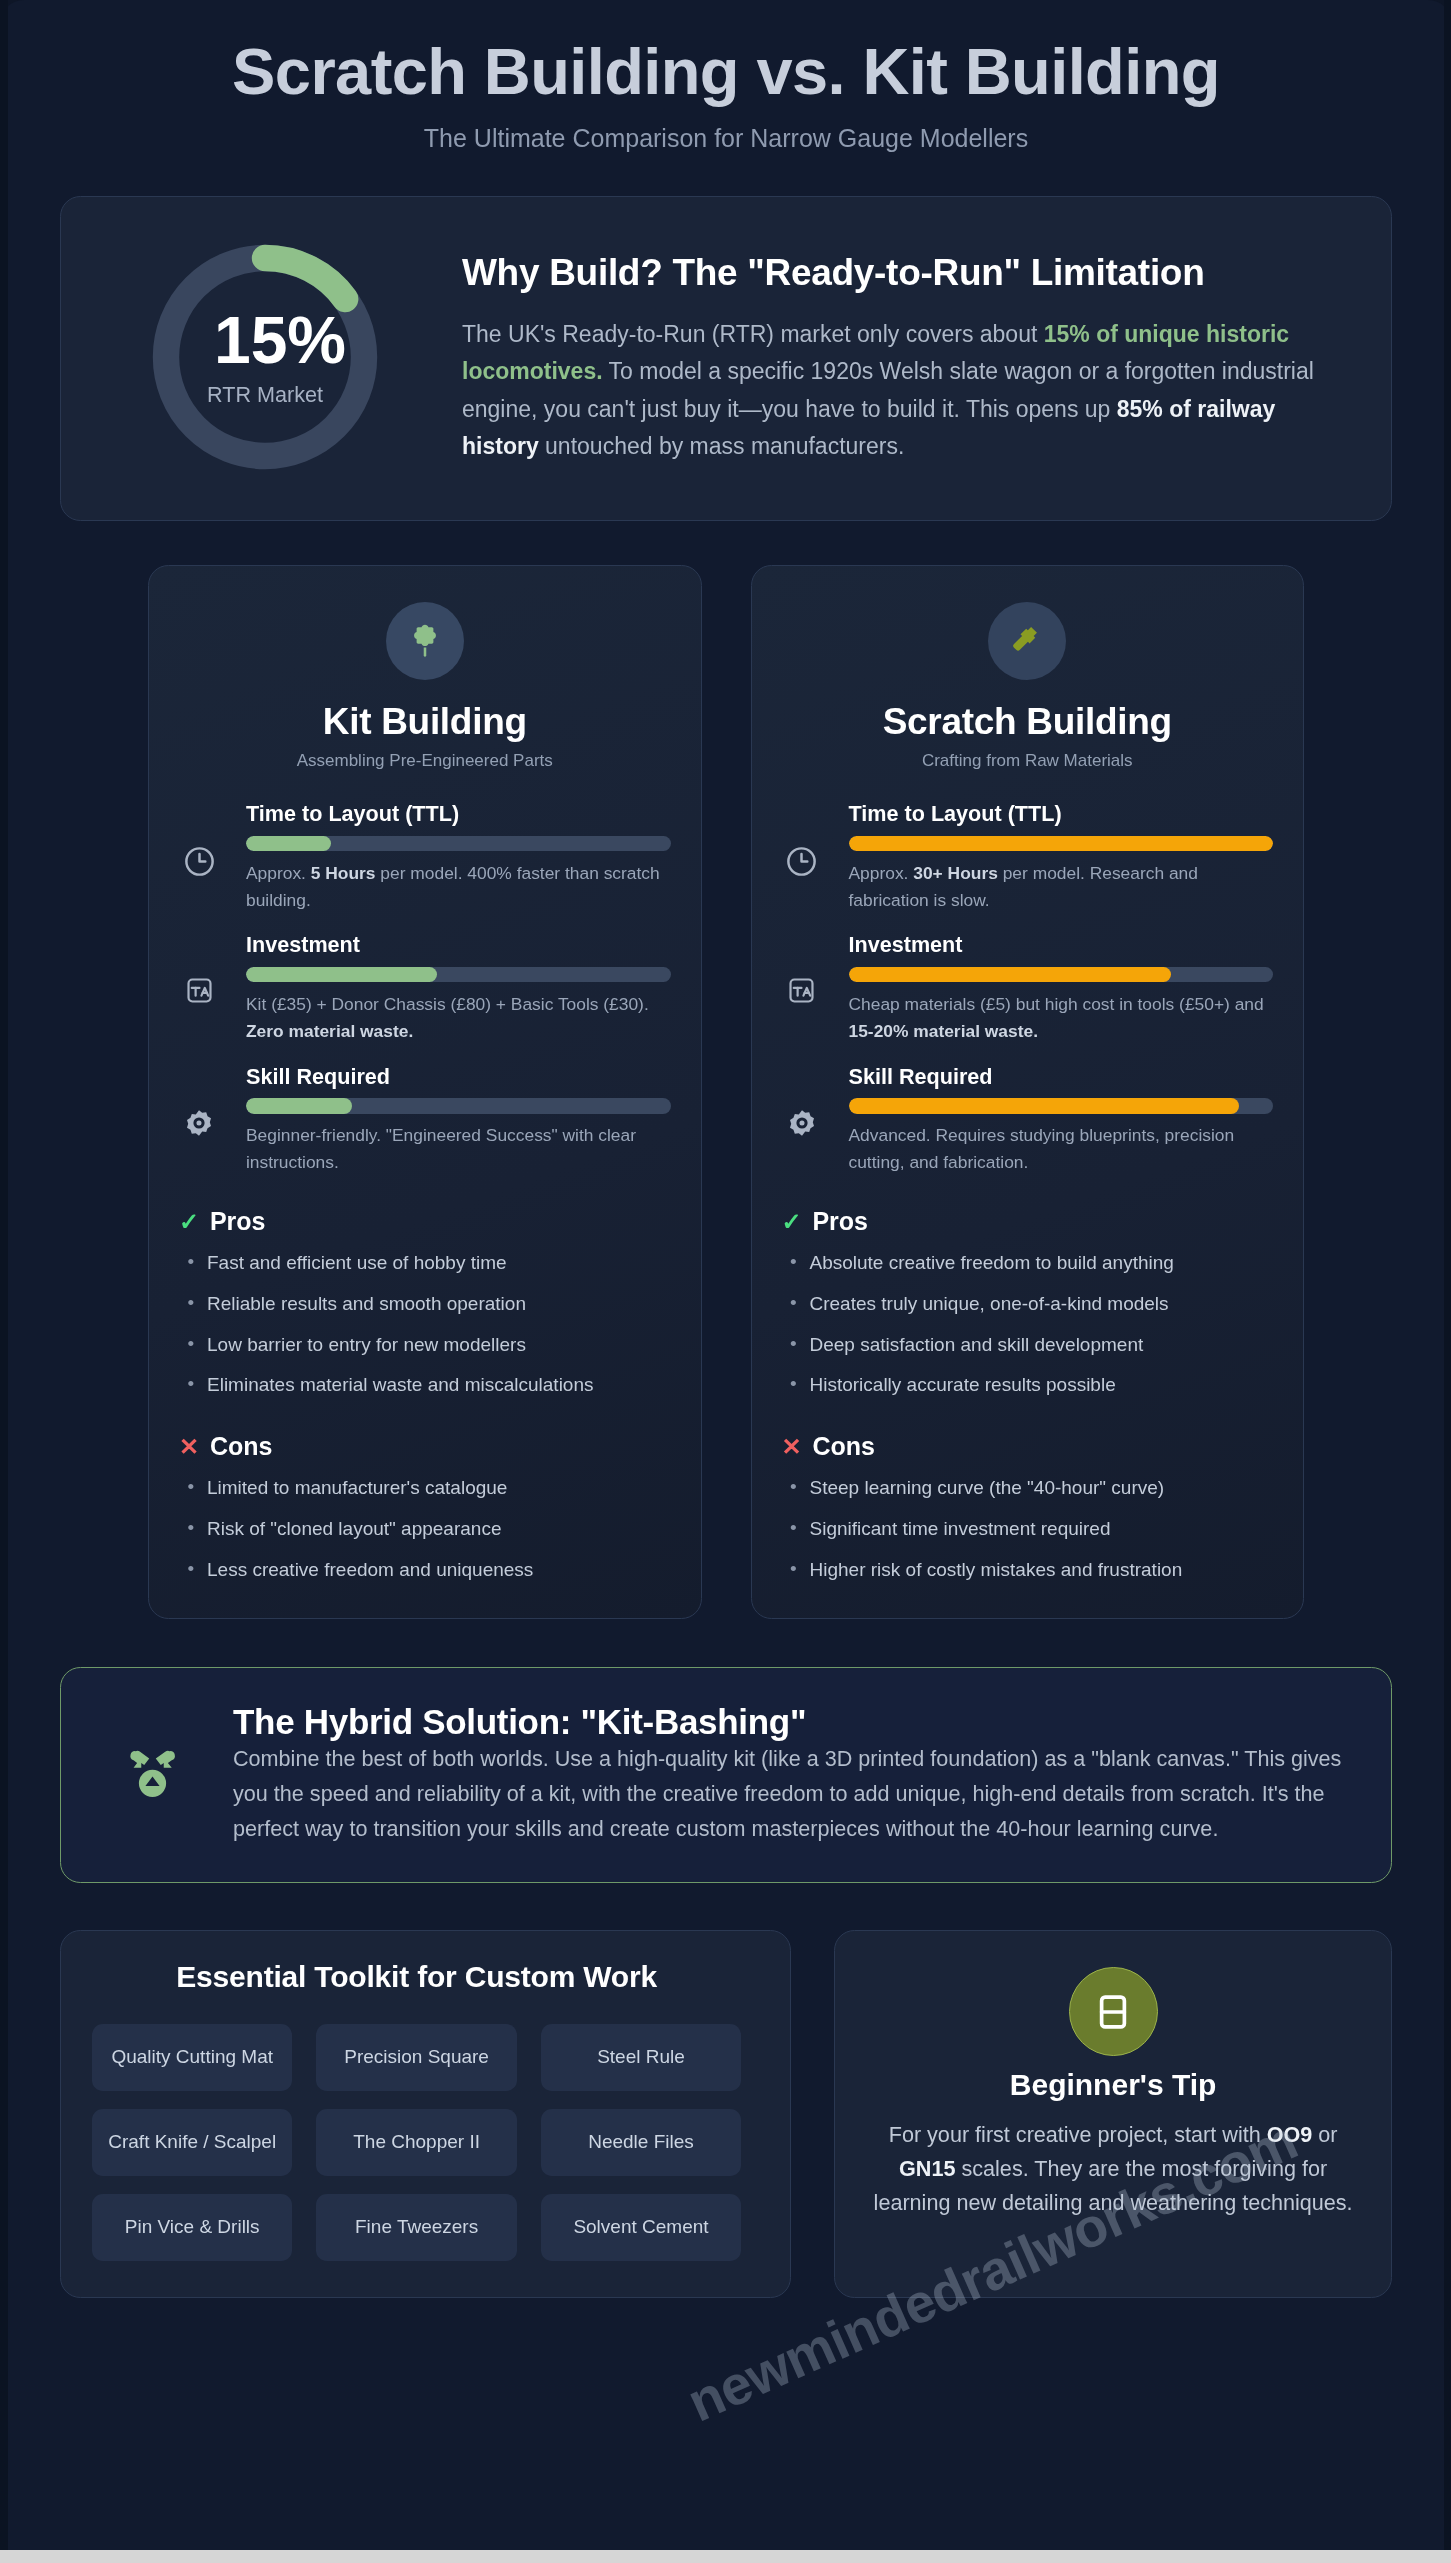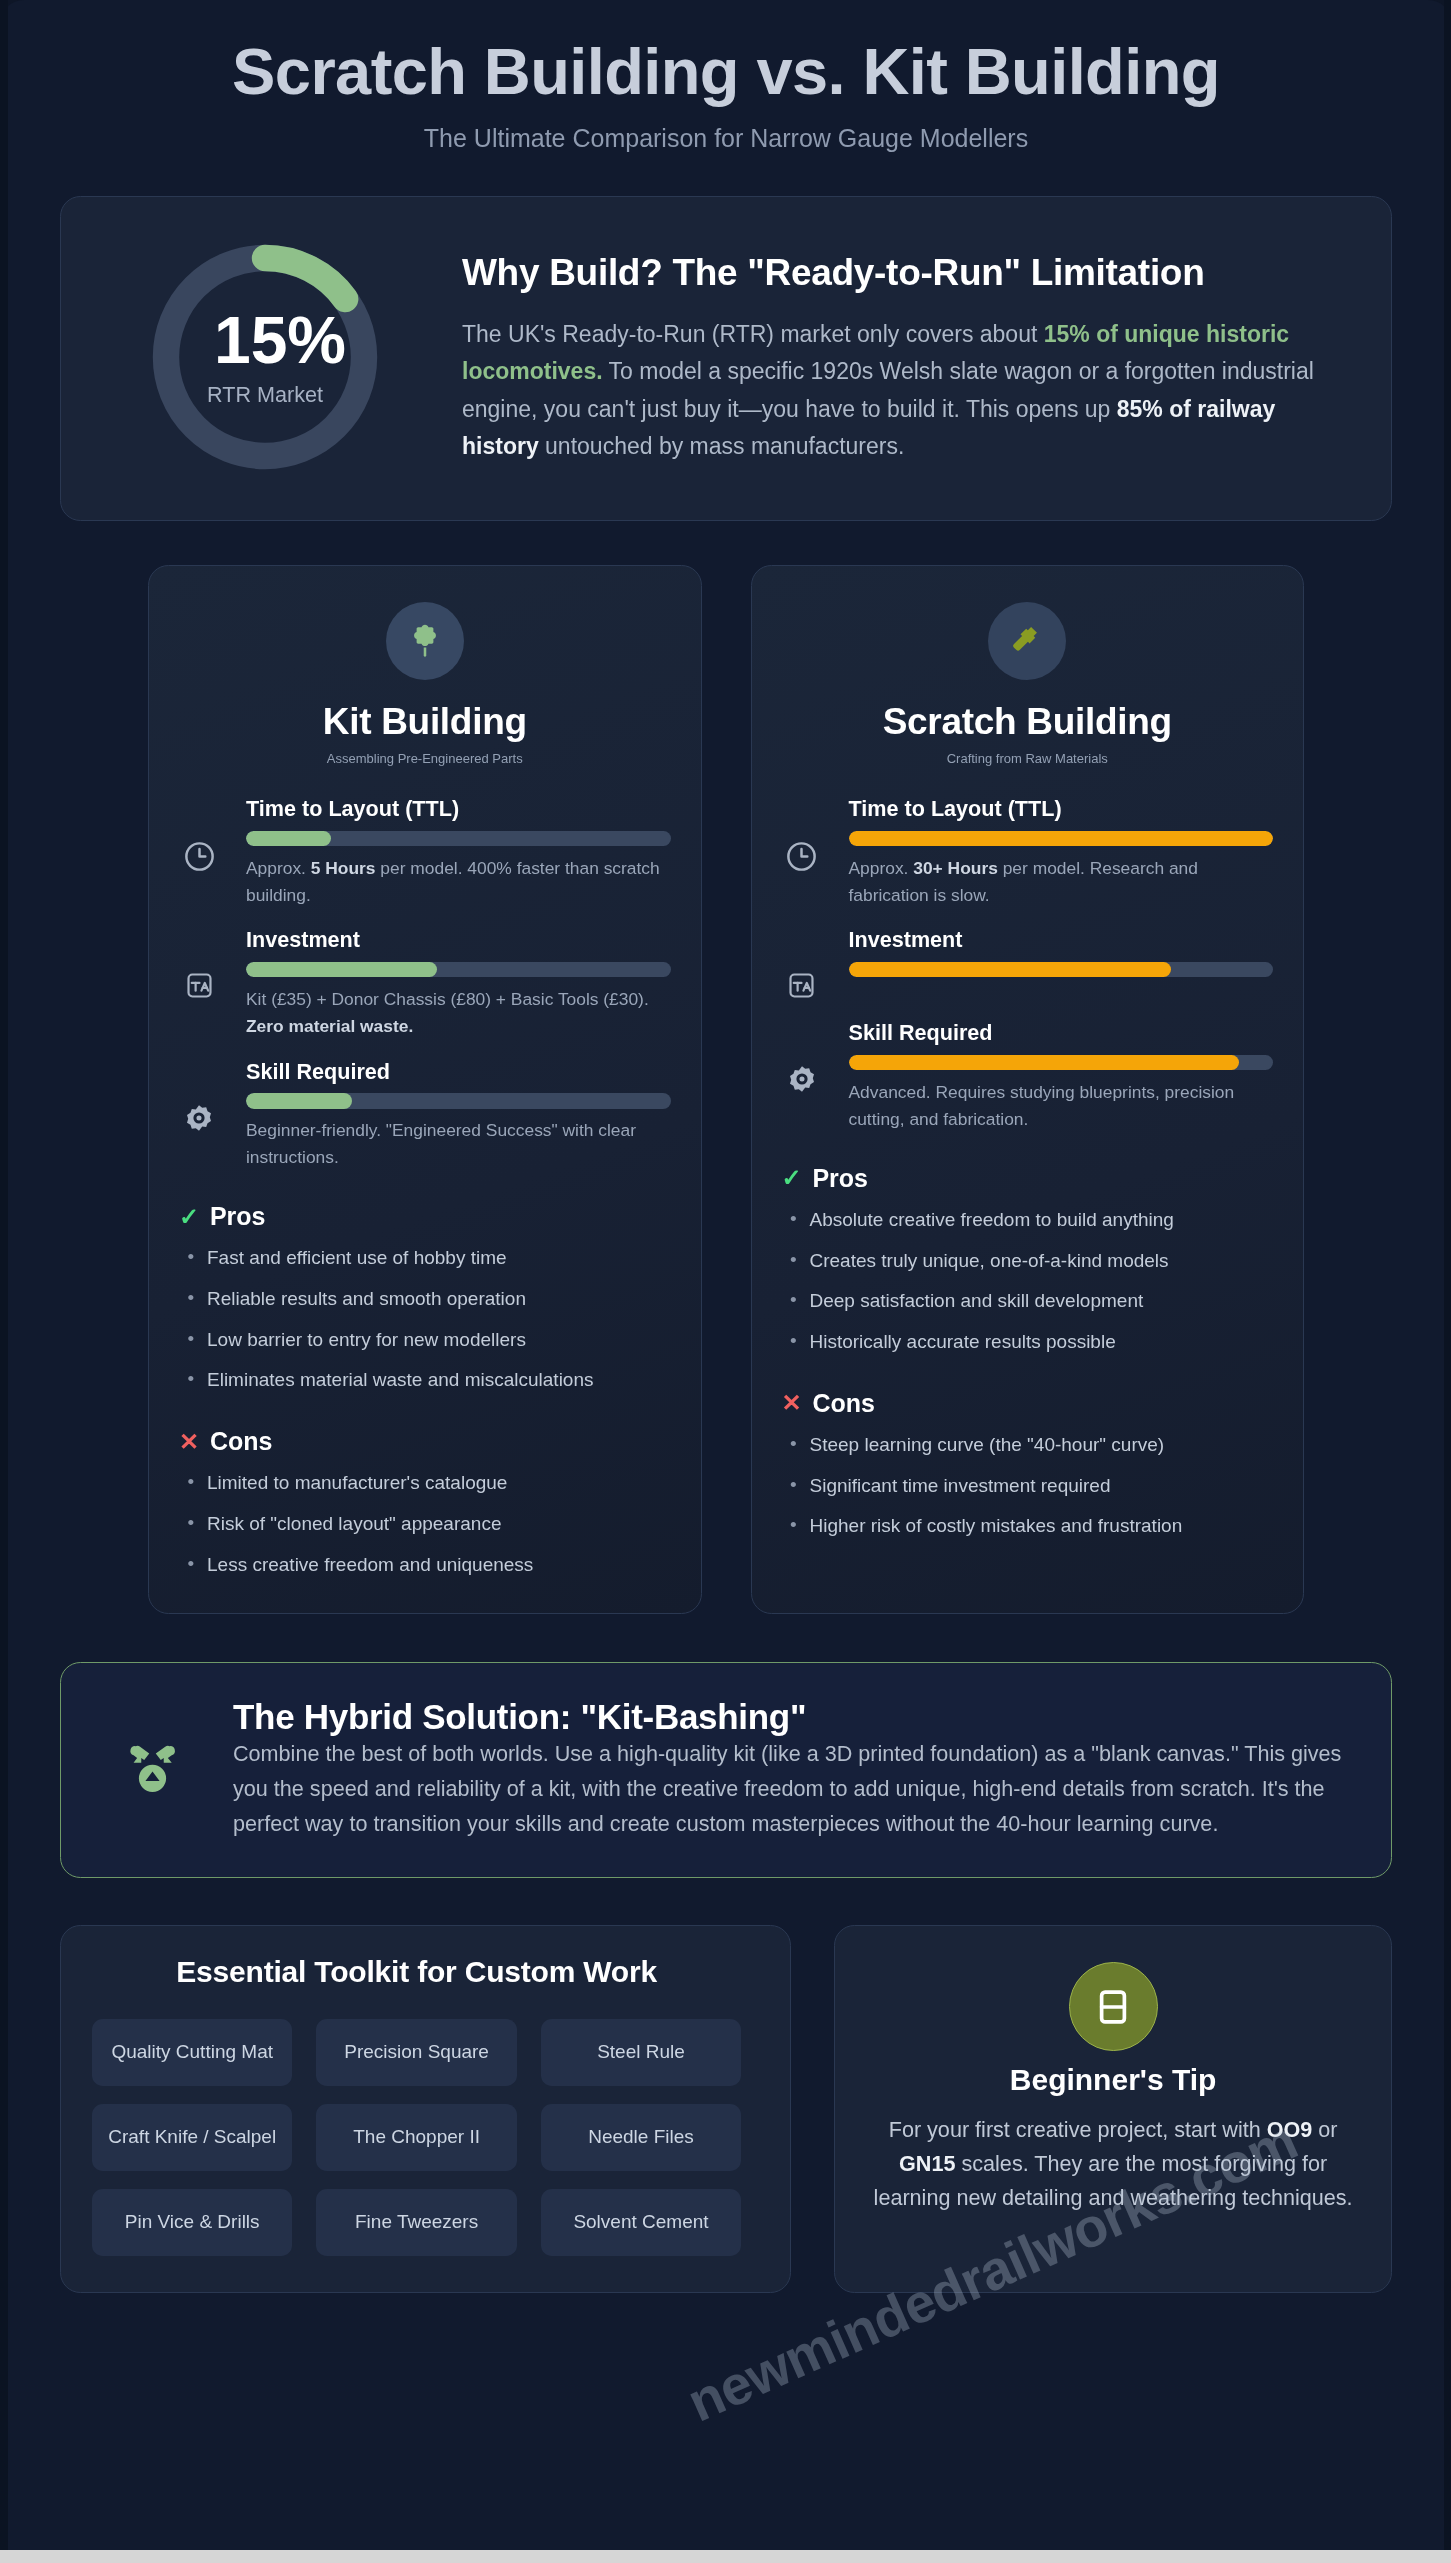--- a/index.html
+++ b/index.html
@@ -131,21 +131,21 @@
     text-align: center;
     margin-top: 20.4px;
     font-size: 37px;
     font-weight: bold;
     color: #ffffff;
     letter-spacing: -0.3px;
   }
   .col .col-sub {
     text-align: center;
     margin-top: 8.4px;
-    font-size: 13px;
+    font-size: 17px;
     color: #93a0b4;
   }
 
   
   .metrics { margin-top: 30px; }
   .metric { display: flex; align-items: flex-start; gap: 27px; margin-top: 19px; }
   .metric:first-child { margin-top: 0; }
   .metric-icon {
     width: 40px; flex: 0 0 40px;
     padding-top: 43px;
@@ -453,20 +453,21 @@
                 <line x1="9" y1="10" x2="9" y2="16"></line>
                 <path d="M13.5 16l2.6-6 2.6 6"></path>
                 <line x1="14.5" y1="13.8" x2="17.8" y2="13.8"></line>
               </svg>
             </div>
             <div class="metric-body">
               <div class="metric-title">Investment</div>
               <div class="bar-track">
                 <div class="bar-fill" style="width: 76%; background: rgb(245, 165, 8);"></div>
               </div>
+              <div class="metric-desc"><span>Cheap materials (£5) but high cost in tools (£50+) and </span><b>15-20% material waste.</b></div>
             </div>
           </div>
           <div class="metric">
             <div class="metric-icon">
               <svg width="32" height="32" viewBox="0 0 24 24" fill="#aab4c4">
                 <path d="M12 2.5l2.4 1.9 3-.4 1 2.9 2.6 1.6-.9 2.9.9 2.9-2.6 1.6-1 2.9-3-.4L12 21.5l-2.4-1.9-3 .4-1-2.9L3 15.5l.9-2.9L3 9.7l2.6-1.6 1-2.9 3 .4L12 2.5zm0 5.3a4.2 4.2 0 100 8.4 4.2 4.2 0 000-8.4zm0 2.3a1.9 1.9 0 110 3.8 1.9 1.9 0 010-3.8z"></path>
               </svg>
             </div>
             <div class="metric-body">
               <div class="metric-title">Skill Required</div>

